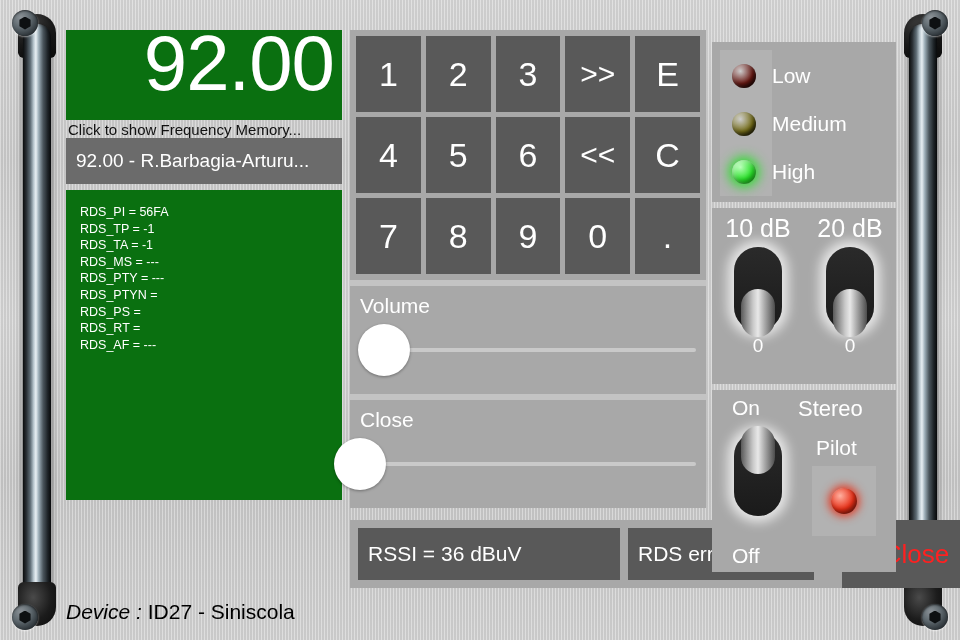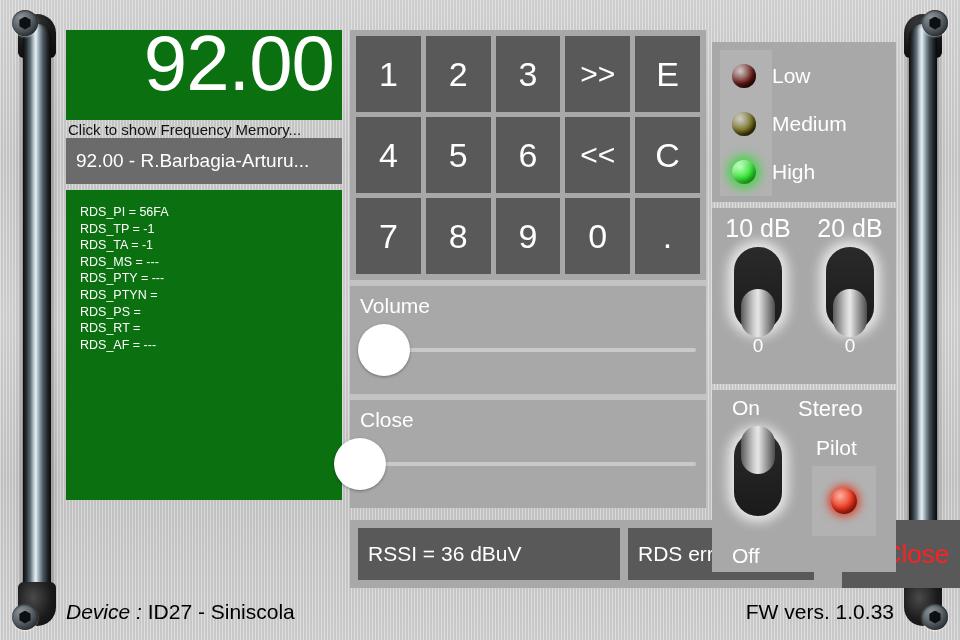--- a/index.html
+++ b/index.html
@@ -312,14 +312,13 @@
     </div>
 
   </div>
 </div>
 
 <div class="footer">
   <div class="dev-text">
     <span class="k">Device :</span>
     <span>ID27 - Siniscola</span>
   </div>
-  <div class="fw-text">FW vers. 1.0.33</div>
 </div>
 
 </body></html>

